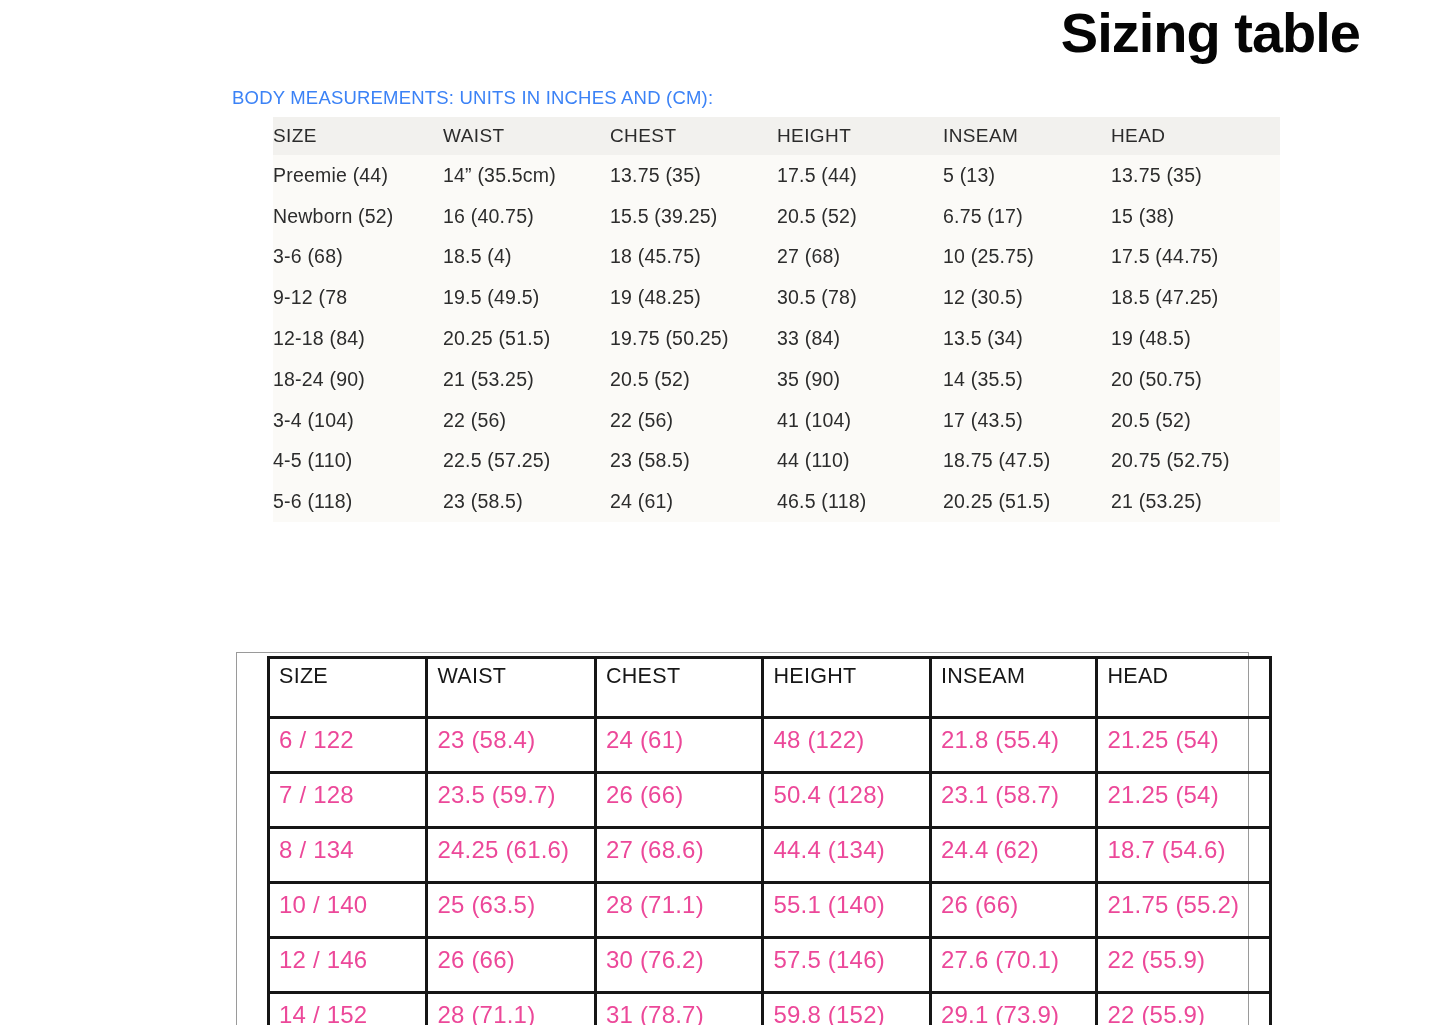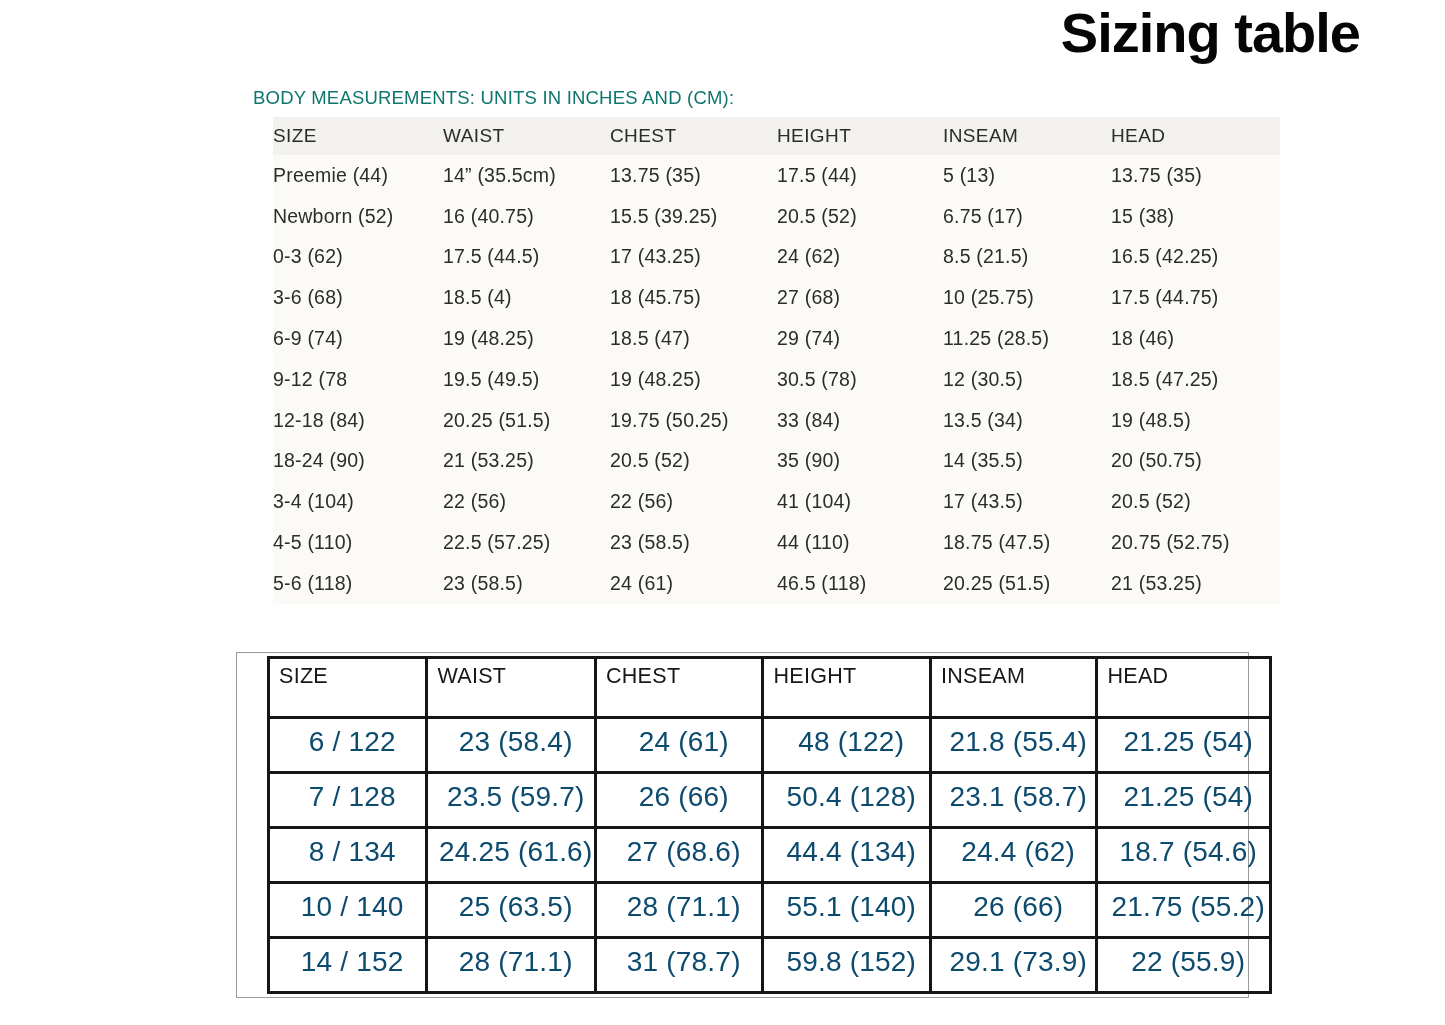--- a/index.html
+++ b/index.html
@@ -24,24 +24,24 @@
     text-align: right;
     font-size: 56px;
     font-weight: bold;
     letter-spacing: -1px;
     color: #050505;
     font-family: "Liberation Sans", sans-serif;
   }
   .units-note {
     position: absolute;
     top: 87px;
-    left: 253px;
+    left: 232px;
     font-size: 18.5px;
     letter-spacing: 0.2px;
-    color: #0f766e;
+    color: #3b82f6;
   }
   
   .table1-wrap {
     position: absolute;
     top: 117px;
     left: 246px;
     width: 1007px;
   }
   table { border-collapse: collapse; table-layout: fixed; width: 100%; margin-left: 27px; }
   .table1 th {
@@ -84,27 +84,26 @@
     font-weight: normal;
     font-size: 21.5px;
     letter-spacing: 0.3px;
     color: #171717;
     padding: 5px 0 0 9px;
   }
   .table2 td {
     border: 3px solid #161616;
     height: 45px;
     vertical-align: top;
-    font-size: 28px;
-    color: #0c4a6e;
+    font-size: 24px;
+    color: #ec4899;
     letter-spacing: 0.2px;
     padding: 7px 0 0 9px;
     white-space: nowrap;
     overflow: hidden;
-    text-align: center;
   }
 </style>
 </head>
 <body>
 
 <div id="page">
 
   <div class="page-title">Sizing table</div>
 
   <div class="units-note">BODY MEASUREMENTS: UNITS IN INCHES AND (CM):</div>
@@ -140,42 +139,26 @@
           </tr>
           <tr>
             <td>Newborn (52)</td>
             <td>16 (40.75)</td>
             <td>15.5 (39.25)</td>
             <td>20.5 (52)</td>
             <td>6.75 (17)</td>
             <td>15 (38)</td>
           </tr>
           <tr>
-            <td>0-3 (62)</td>
-            <td>17.5 (44.5)</td>
-            <td>17 (43.25)</td>
-            <td>24 (62)</td>
-            <td>8.5 (21.5)</td>
-            <td>16.5 (42.25)</td>
-          </tr>
-          <tr>
             <td>3-6 (68)</td>
             <td>18.5 (4)</td>
             <td>18 (45.75)</td>
             <td>27 (68)</td>
             <td>10 (25.75)</td>
             <td>17.5 (44.75)</td>
-          </tr>
-          <tr>
-            <td>6-9 (74)</td>
-            <td>19 (48.25)</td>
-            <td>18.5 (47)</td>
-            <td>29 (74)</td>
-            <td>11.25 (28.5)</td>
-            <td>18 (46)</td>
           </tr>
           <tr>
             <td>9-12 (78</td>
             <td>19.5 (49.5)</td>
             <td>19 (48.25)</td>
             <td>30.5 (78)</td>
             <td>12 (30.5)</td>
             <td>18.5 (47.25)</td>
           </tr>
           <tr>
@@ -269,20 +252,28 @@
           </tr>
           <tr>
             <td>10 / 140</td>
             <td>25 (63.5)</td>
             <td>28 (71.1)</td>
             <td>55.1 (140)</td>
             <td>26 (66)</td>
             <td>21.75 (55.2)</td>
           </tr>
           <tr>
+            <td>12 / 146</td>
+            <td>26 (66)</td>
+            <td>30 (76.2)</td>
+            <td>57.5 (146)</td>
+            <td>27.6 (70.1)</td>
+            <td>22 (55.9)</td>
+          </tr>
+          <tr>
             <td>14 / 152</td>
             <td>28 (71.1)</td>
             <td>31 (78.7)</td>
             <td>59.8 (152)</td>
             <td>29.1 (73.9)</td>
             <td>22 (55.9)</td>
           </tr>
         </tbody>
     </table>
   </div>

